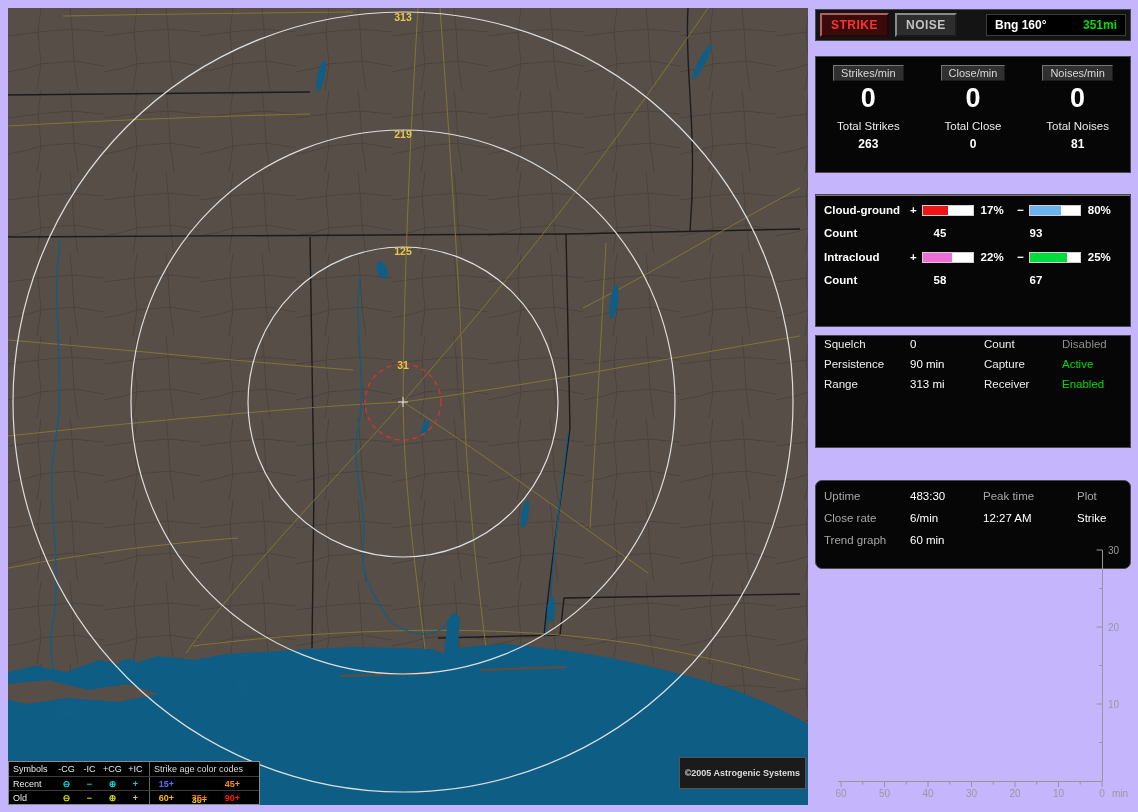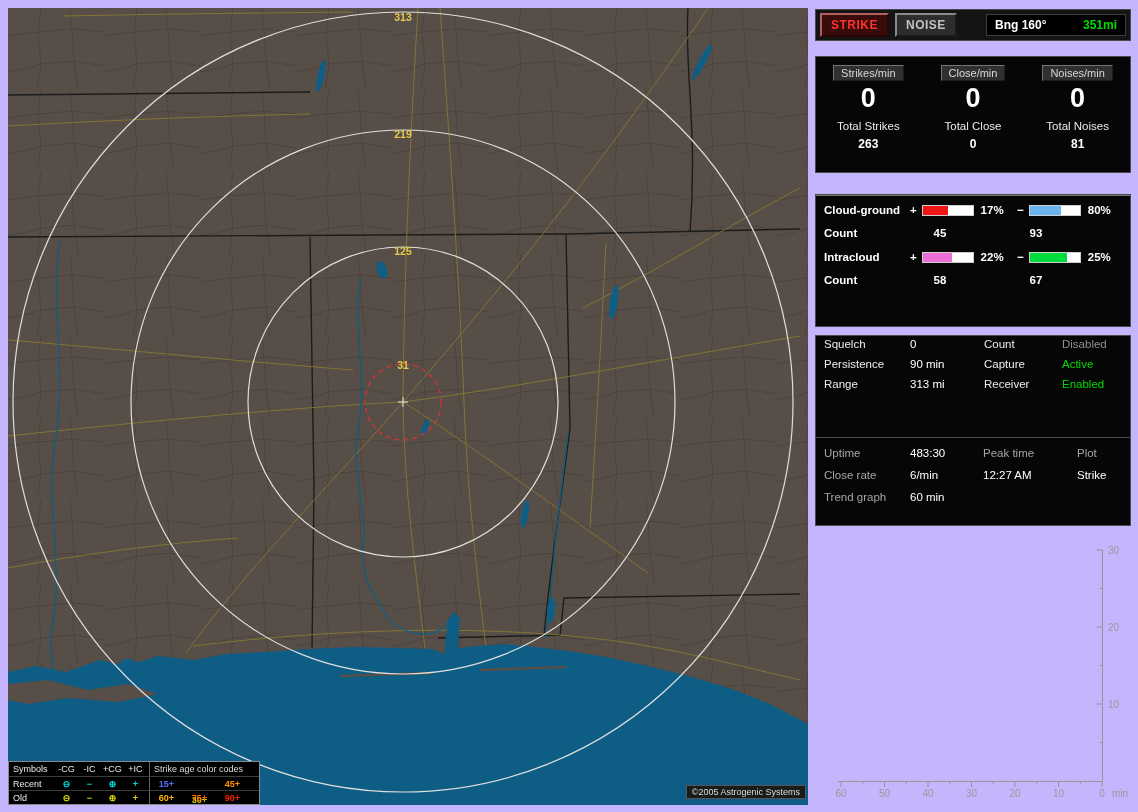--- a/index.html
+++ b/index.html
@@ -15,22 +15,22 @@
             border:1px solid #8a8a8a; font-size:9px; color:#e8e8e8; }
   .lg-row { display:flex; align-items:center; height:14px; padding:0 2px; }
   .lg-row + .lg-row { border-top:1px solid #3c3c3c; }
   .lg-c0 { width:44px; padding-left:2px; }
   .lg-c  { width:23px; text-align:center; }
   .lg-ages { display:flex; border-left:1px solid #666; margin-left:2px; flex:1; align-items:center; height:100%; }
   .lg-age-head { padding-left:4px; white-space:nowrap; color:#dcdcdc; }
   .lg-age { width:33px; text-align:center; font-weight:bold; }
   .lg-sym { font-weight:bold; }
 
-  .copyright { position:absolute; right:2px; bottom:6px; background:#1b1b1b; border:1px solid #555;
-               color:#dcdcdc; font-size:9px; padding:1px 5px; }
+  .copyright { position:absolute; right:2px; bottom:16px; background:#1b1b1b; border:1px solid #555;
+               color:#dcdcdc; font-size:9px; padding:10px 5px;font-weight:bold; }
 
   
   .panel-box { position:absolute; left:815px; width:316px; background:#060606;
                border:1px solid #4a4a4a; }
 
   
   #box-controls { top:9px; height:32px; display:flex; align-items:center; padding:0 4px; gap:6px; background:#141414; }
   .btn { font-weight:bold; font-size:12px; padding:3px 9px; cursor:default; letter-spacing:0.5px; }
   .btn-strike { background:#3a0b0b; color:#ff3030; border:2px solid; border-color:#b06060 #2a0505 #2a0505 #b06060; }
   .btn-noise  { background:#2d2d2d; color:#c2c2c2; border:2px solid; border-color:#8a8a8a #1a1a1a #1a1a1a #8a8a8a; }
@@ -69,21 +69,21 @@
 
   
   #box-status { top:335px; height:113px; }
   .datetime { color:#00e400; font-weight:bold; font-size:15px; padding:7px 8px 9px; }
   .status-grid { display:grid; grid-template-columns:86px 74px 78px auto; row-gap:8px;
                  padding:2px 8px; font-size:11.5px; }
   .status-grid .lbl { color:#ededed; }
   .status-grid .val { color:#fff; }
 
   
-  #box-session { top:437px; height:89px; }
+  #box-session { top:480px; height:89px;border-radius:7px; }
   .session-grid { display:grid; grid-template-columns:86px 73px 94px auto; row-gap:10px;
                   padding:9px 8px; font-size:11.5px; }
   .session-grid .lbl { color:#a6a6a6; }
   .session-grid .val { color:#fff; }
 
   
   #graph-wrap { position:absolute; left:815px; top:544px; width:316px; height:262px;margin-left:17px; }
 </style>
 </head>
 <body>

